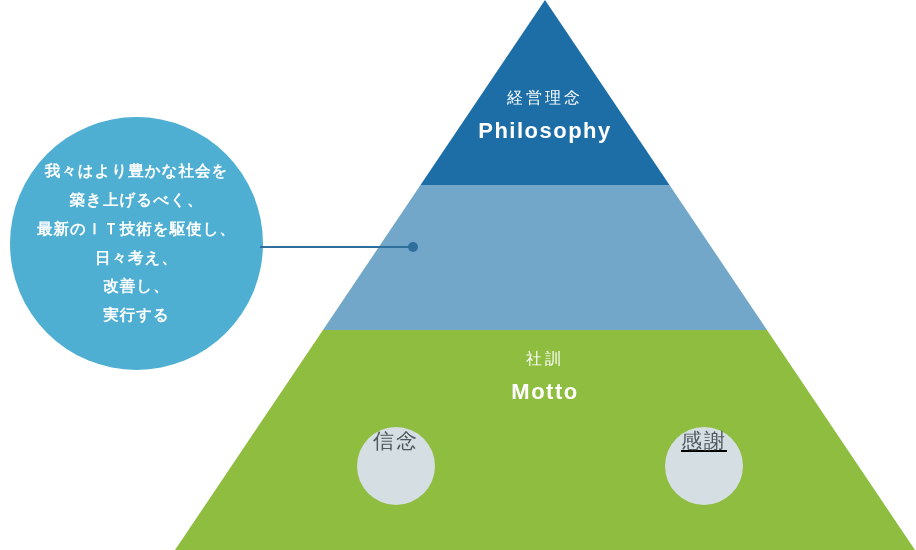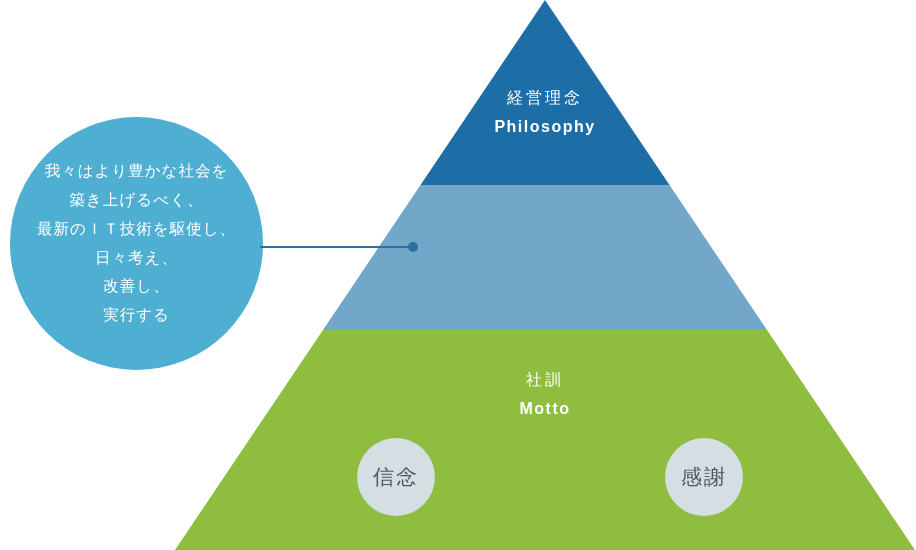--- a/index.html
+++ b/index.html
@@ -31,47 +31,48 @@
     color: #ffffff;
     white-space: nowrap;
   }
   .level-label .ja {
     font-size: 16px;
     letter-spacing: 3px;
     font-weight: normal;
   }
   .level-label .en {
     margin-top: 9px;
-    font-size: 16px;
+    font-size: 22px;
     font-weight: bold;
     letter-spacing: 1.5px;
   }
   .label-philosophy { top: 88px; }
   .label-management { top: 228px; }
-  .label-motto      { top: 370px; }
+  .label-motto      { top: 349px; }
 
   .bubble {
     position: absolute;
     left: 10px;
     top: 117px;
     width: 253px;
     height: 253px;
     border-radius: 50%;
     background: #4fafd3;
     display: flex;
     align-items: center;
     justify-content: center;
   }
   .bubble-text {
     color: #ffffff;
     font-size: 15.5px;
     line-height: 1.85;
     text-align: center;
     white-space: pre-line;
     letter-spacing: 1px;
+    font-weight: bold;
   }
 
   .connector-line {
     position: absolute;
     left: 260px;
     top: 246px;
     width: 153px;
     height: 2px;
     background: #2e6f9d;
   }
@@ -80,37 +81,37 @@
     left: 408px;
     top: 242px;
     width: 10px;
     height: 10px;
     border-radius: 50%;
     background: #2e6f9d;
   }
 
   .motto-circle {
     position: absolute;
-    top: 438px;
+    top: 427px;
     width: 78px;
     height: 78px;
     border-radius: 50%;
     background: #d5dee3;
     display: flex;
-    align-items: center;
+    align-items: flex-start;
     justify-content: center;
   }
   .motto-circle .motto-word {
     color: #4e585e;
     font-size: 21px;
     letter-spacing: 2px;
   }
   .motto-1 { left: 357px; }
   .motto-2 { left: 509px; }
-  .motto-3 { left: 665px; }
+  .motto-3 { left: 665px; text-decoration: underline; }
 </style>
 </head>
 <body>
 
 <div class="canvas">
 
   <svg class="pyramid-svg" viewBox="0 0 916 550" aria-hidden="true">
     <polygon points="545,0 669.5,185 420.5,185" fill="#1d6ea6"></polygon>
     <polygon points="420.5,185 669.5,185 767,330 323,330" fill="#72a7c9"></polygon>
     <polygon points="323,330 767,330 915,550 175,550" fill="#8ebd3f"></polygon>

